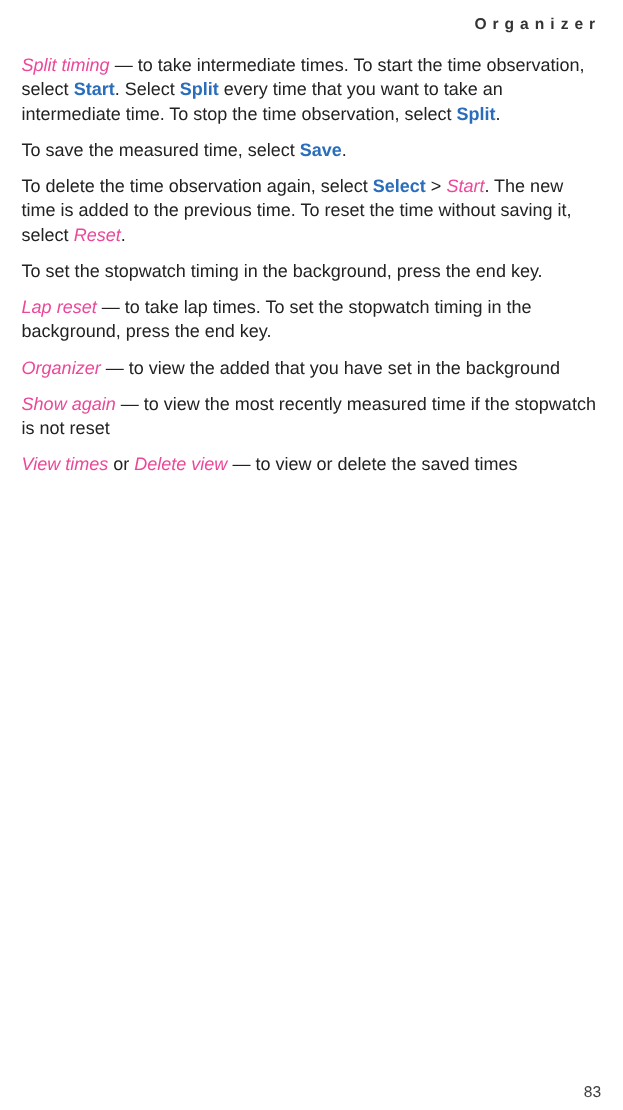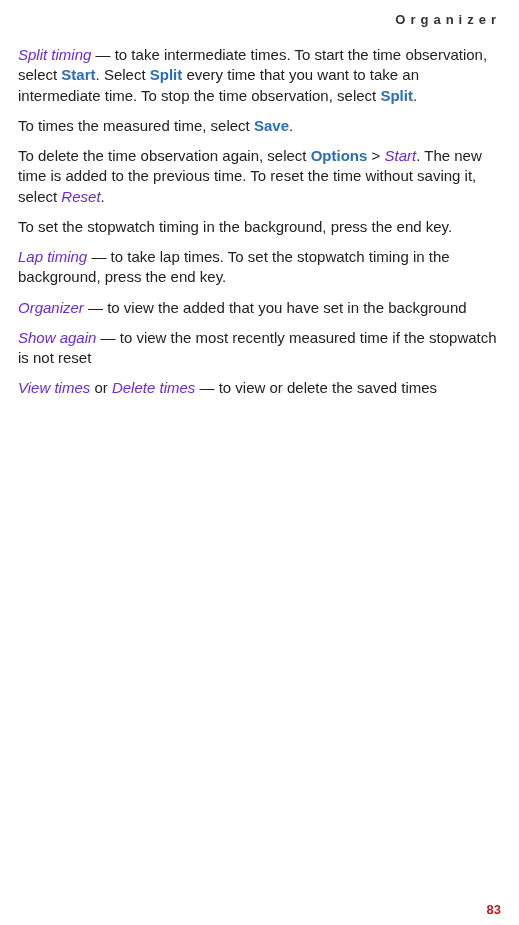--- a/index.html
+++ b/index.html
@@ -24,63 +24,63 @@
       margin-bottom: 18px;
     }
     .paragraph {
       font-size: 15px;
       line-height: 1.35;
       color: #222;
       margin-bottom: 10px;
     }
     .italic-blue {
       font-style: italic;
-      color: #6d28d9;
+      color: #ec4899;
     }
     .bold-blue {
       font-weight: bold;
       color: #2a6ebb;
     }
     .page-number {
       position: absolute;
       bottom: 8px;
       right: 18px;
       font-size: 13px;
-      font-weight: bold;
-      color: #b91c1c;
+      font-weight: normal;
+      color: #404040;
     }
   </style>
 </head>
 <body>
 
 <div class="header">Organizer</div>
 
 <p class="paragraph">
   <span class="italic-blue">Split timing</span><span> — to take intermediate times. To start the time observation, select </span><span class="bold-blue">Start</span><span>. Select </span><span class="bold-blue">Split</span><span> every time that you want to take an intermediate time. To stop the time observation, select </span><span class="bold-blue">Split</span><span>.</span>
 </p>
 
 <p class="paragraph">
-  <span>To times the measured time, select </span><span class="bold-blue">Save</span><span>.</span>
+  <span>To save the measured time, select </span><span class="bold-blue">Save</span><span>.</span>
 </p>
 
 <p class="paragraph">
-  <span>To delete the time observation again, select </span><span class="bold-blue">Options</span><span> &gt; </span><span class="italic-blue">Start</span><span>. The new time is added to the previous time. To reset the time without saving it, select </span><span class="italic-blue">Reset</span><span>.</span>
+  <span>To delete the time observation again, select </span><span class="bold-blue">Select</span><span> &gt; </span><span class="italic-blue">Start</span><span>. The new time is added to the previous time. To reset the time without saving it, select </span><span class="italic-blue">Reset</span><span>.</span>
 </p>
 
 <p class="paragraph">To set the stopwatch timing in the background, press the end key.</p>
 
 <p class="paragraph">
-  <span class="italic-blue">Lap timing</span><span> — to take lap times. To set the stopwatch timing in the background, press the end key.</span>
+  <span class="italic-blue">Lap reset</span><span> — to take lap times. To set the stopwatch timing in the background, press the end key.</span>
 </p>
 
 <p class="paragraph">
   <span class="italic-blue">Organizer</span><span> — to view the added that you have set in the background</span>
 </p>
 
 <p class="paragraph">
   <span class="italic-blue">Show again</span><span> — to view the most recently measured time if the stopwatch is not reset</span>
 </p>
 
 <p class="paragraph">
-  <span class="italic-blue">View times</span><span> or </span><span class="italic-blue">Delete times</span><span> — to view or delete the saved times</span>
+  <span class="italic-blue">View times</span><span> or </span><span class="italic-blue">Delete view</span><span> — to view or delete the saved times</span>
 </p>
 
 <div class="page-number">83</div>
 
 </body></html>

